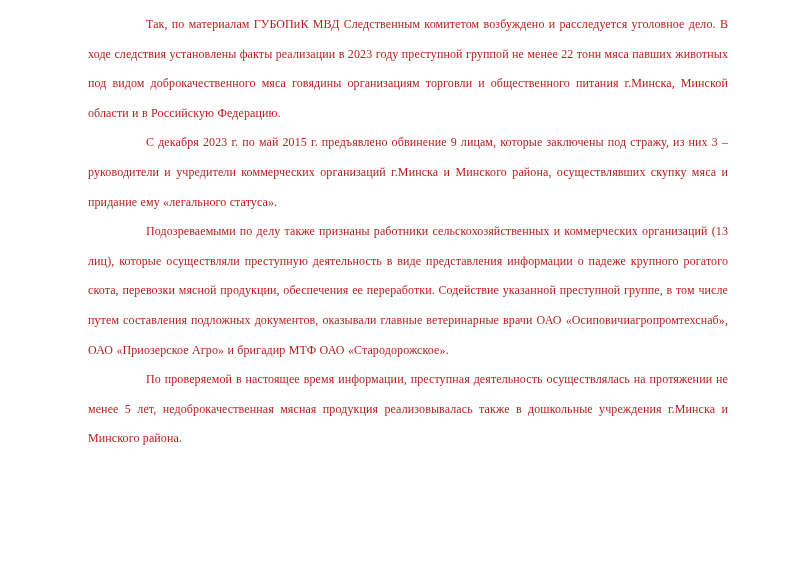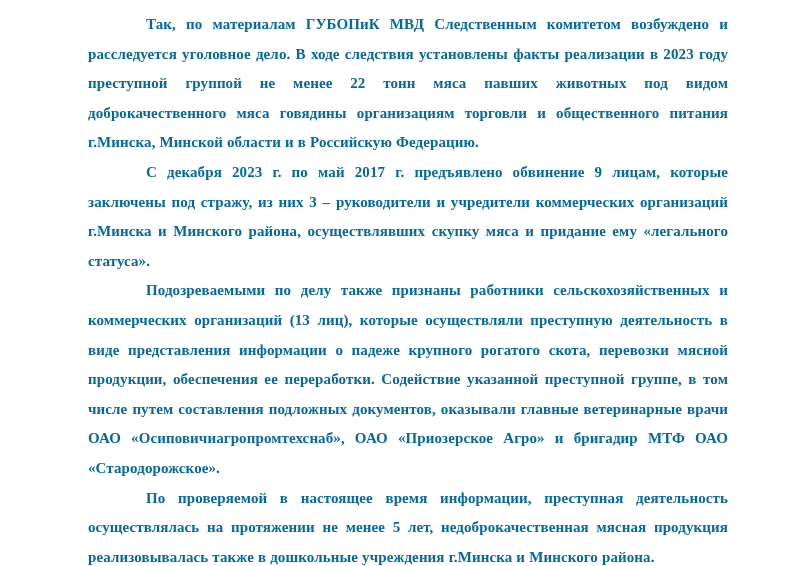--- a/index.html
+++ b/index.html
@@ -18,34 +18,33 @@
     box-sizing: border-box;
     width: 788px;
     height: 566px;
     padding: 10px 60px 0 88px;
     background: #ffffff;
   }
   p.para {
     margin: 0 0 0 0;
     text-indent: 58px;
     text-align: justify;
-    font-size: 15px;
+    font-size: 12px;
     line-height: 29.6px;
     letter-spacing: 0.1px;
     word-spacing: 0.2px;
-    color: #0369a1;
+    color: #b91c1c;
     -webkit-hyphens: none;
     hyphens: none;
-    font-weight: bold;
   }
   p.para:last-child {
     margin-bottom: 0;
   }
 </style>
 </head>
 <body>
 
 <div id="document">
   <p class="para">Так, по материалам ГУБОПиК МВД Следственным комитетом возбуждено и расследуется уголовное дело. В ходе следствия установлены факты реализации в 2023 году преступной группой не менее 22 тонн мяса павших животных под видом доброкачественного мяса говядины организациям торговли и общественного питания г.Минска, Минской области и в Российскую Федерацию.</p>
-  <p class="para">С декабря 2023 г. по май 2017 г. предъявлено обвинение 9 лицам, которые заключены под стражу, из них 3 – руководители и учредители коммерческих организаций г.Минска и Минского района, осуществлявших скупку мяса и придание ему «легального статуса».</p>
+  <p class="para">С декабря 2023 г. по май 2015 г. предъявлено обвинение 9 лицам, которые заключены под стражу, из них 3 – руководители и учредители коммерческих организаций г.Минска и Минского района, осуществлявших скупку мяса и придание ему «легального статуса».</p>
   <p class="para">Подозреваемыми по делу также признаны работники сельскохозяйственных и коммерческих организаций (13 лиц), которые осуществляли преступную деятельность в виде представления информации о падеже крупного рогатого скота, перевозки мясной продукции, обеспечения ее переработки. Содействие указанной преступной группе, в том числе путем составления подложных документов, оказывали главные ветеринарные врачи ОАО «Осиповичиагропромтехснаб», ОАО «Приозерское Агро» и бригадир МТФ ОАО «Стародорожское».</p>
   <p class="para">По проверяемой в настоящее время информации, преступная деятельность осуществлялась на протяжении не менее 5 лет, недоброкачественная мясная продукция реализовывалась также в дошкольные учреждения г.Минска и Минского района.</p>
 </div>
 
 </body></html>

